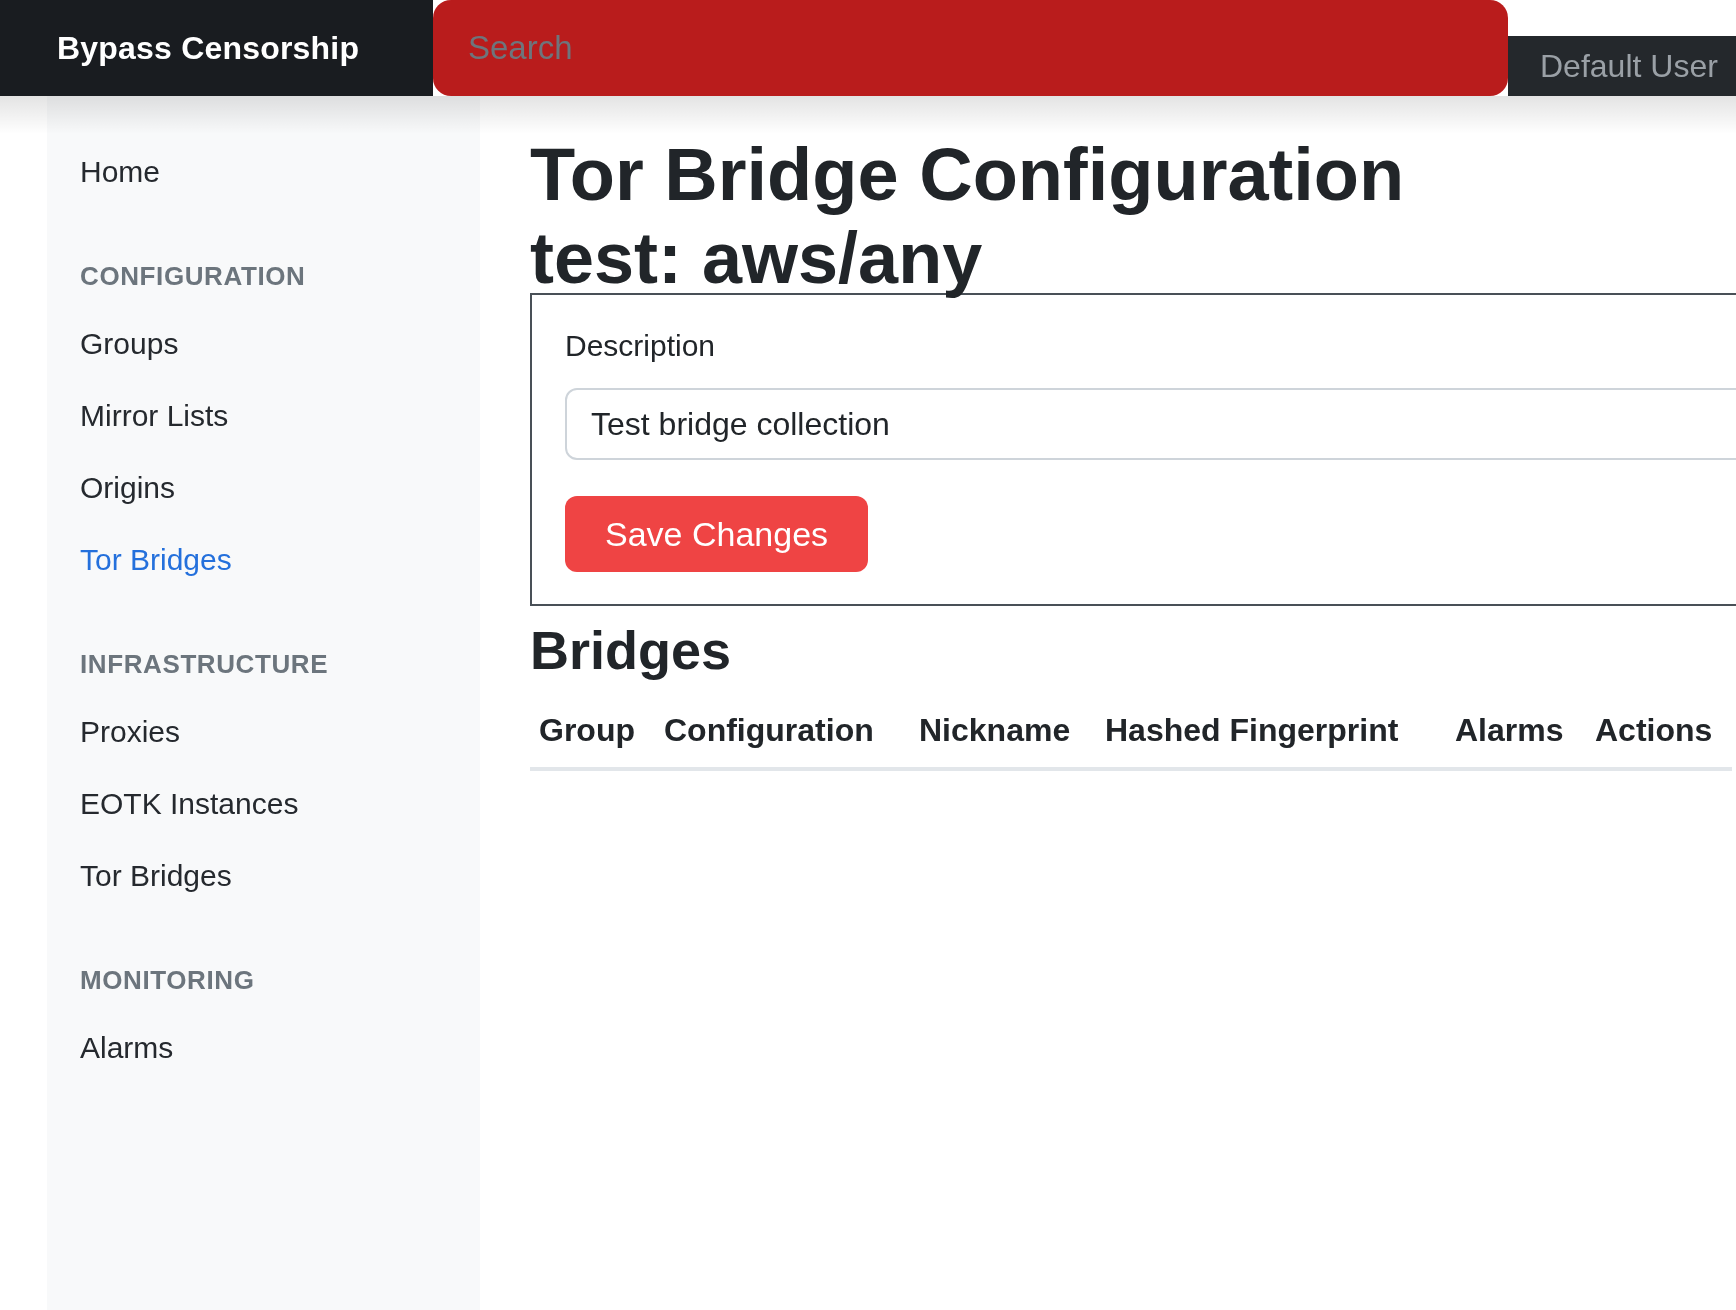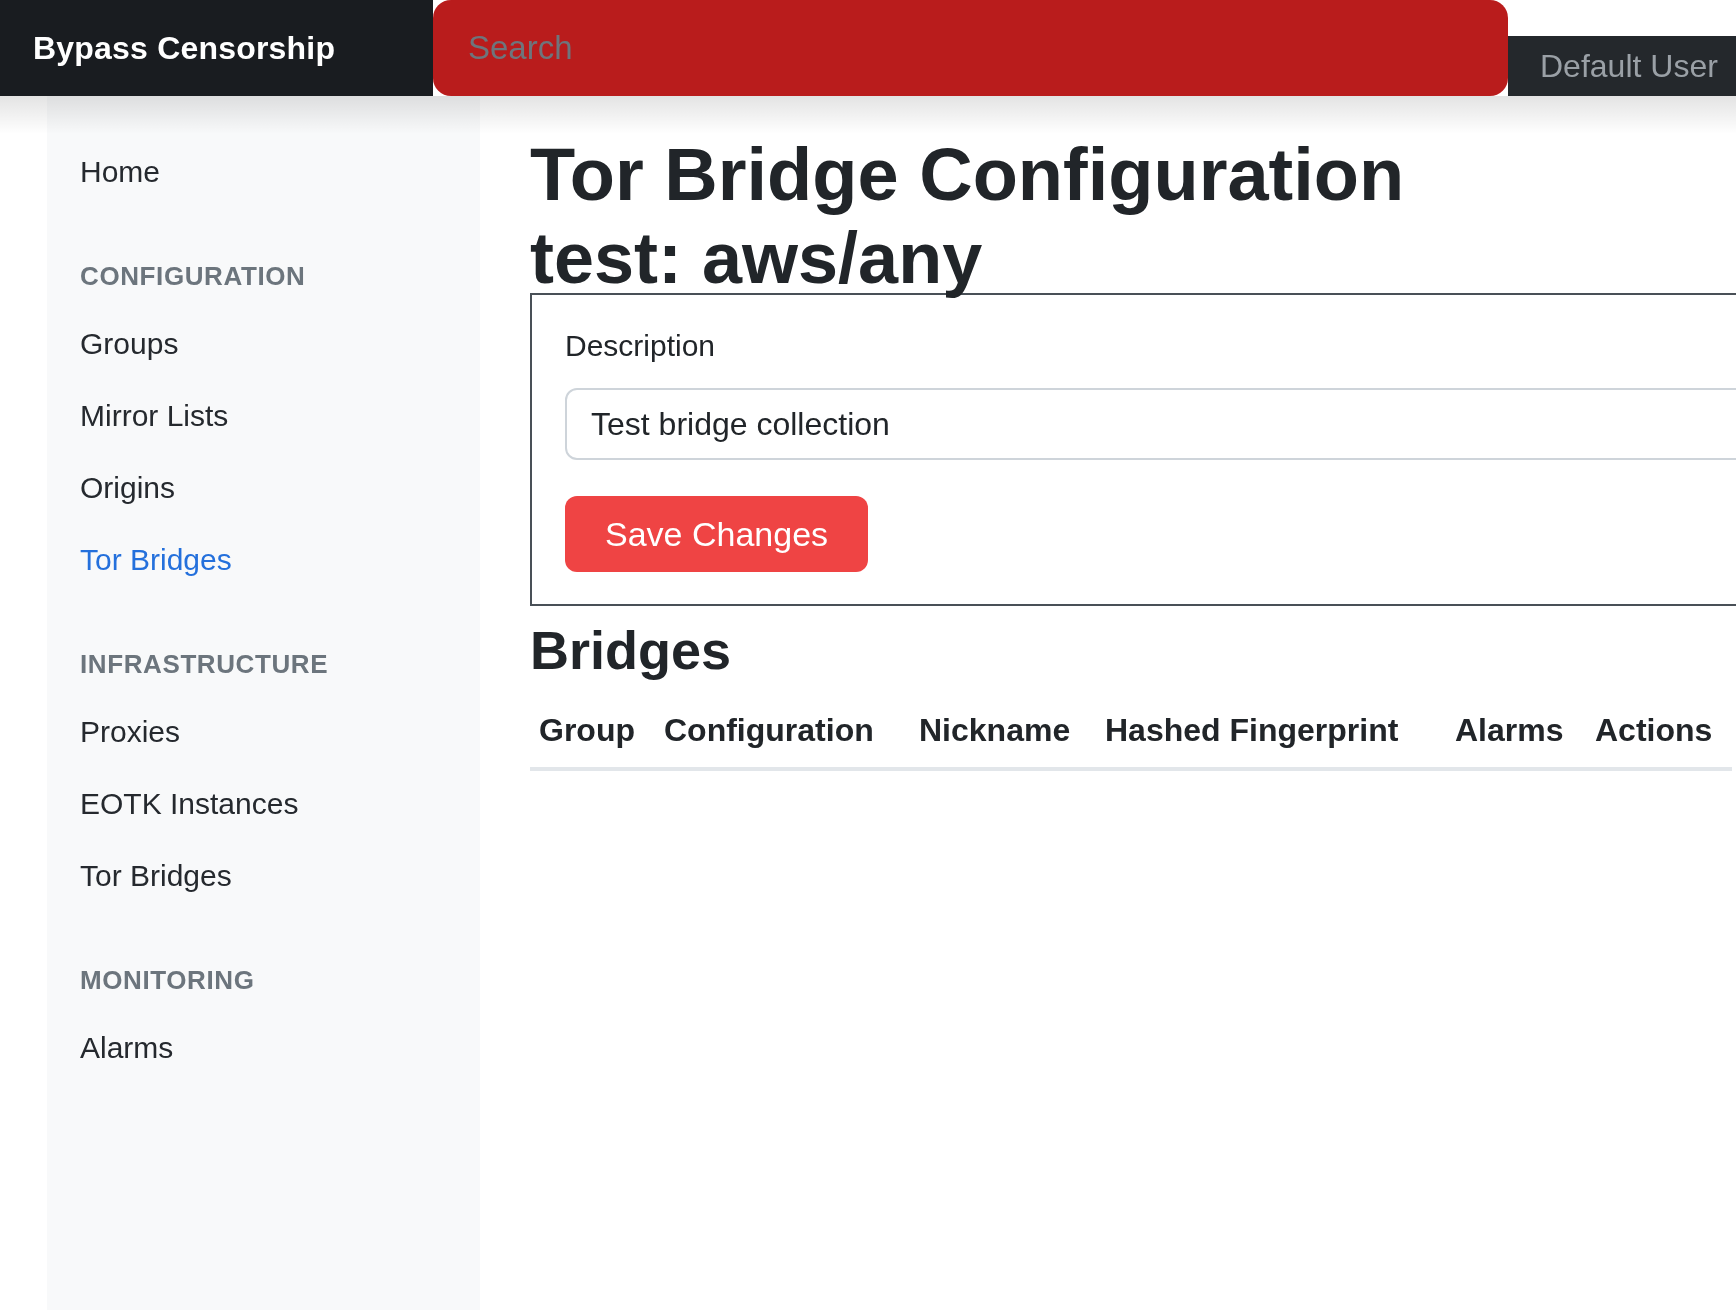--- a/index.html
+++ b/index.html
@@ -2,21 +2,21 @@
 <html><head>
 <meta charset="utf-8">
 <style>
   * { margin:0; padding:0; box-sizing:border-box; }
   html,body { width:1736px; height:1310px; overflow:hidden; }
   body { font-family:"Liberation Sans","DejaVu Sans",sans-serif; background:#ffffff; color:#212529; position:relative; }
 
   
   .navbar { display:flex; height:96px; width:100%; }
   .nav-brand { width:433px; background:#191c20; display:flex; align-items:center; padding-left:33px; flex:none; }
-  .nav-brand span { color:#ffffff; font-size:32px; font-weight:700; letter-spacing:.2px; }
+  .nav-brand span { color:#ffffff; font-size:32px; font-weight:700; letter-spacing:.2px;margin-left:24px; }
   .nav-middle { flex:1; background:#b91c1c; display:flex; align-items:center;border-radius:18px; }
   .nav-search { width:100%; height:100%; background:transparent; border:none; outline:none;
                 padding-left:35px; font-size:33px; color:#e9ecef; font-family:inherit; }
   .nav-search::placeholder { color:#6e757c; opacity:1; }
   .nav-user { width:228px; flex:none; background:#24282c; display:flex; align-items:center; padding-left:32px; cursor:pointer;margin-top:36px; }
   .nav-user span { color:#9aa0a6; font-size:32px; }
 
   
   .nav-shadow { position:absolute; left:0; top:96px; width:100%; height:38px;
                 background:linear-gradient(rgba(0,0,0,0.11), rgba(0,0,0,0)); pointer-events:none; }

